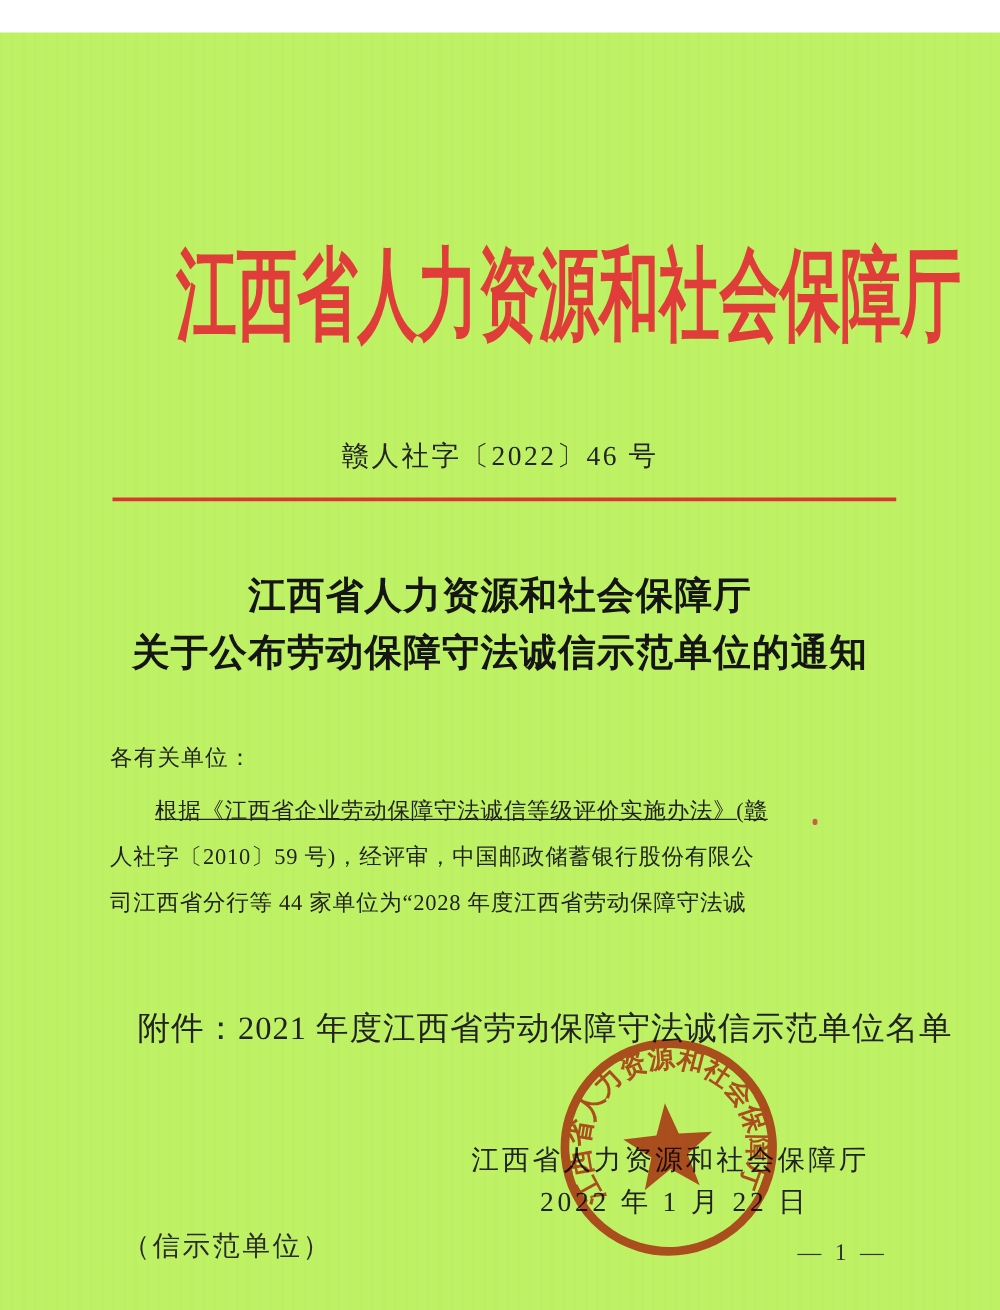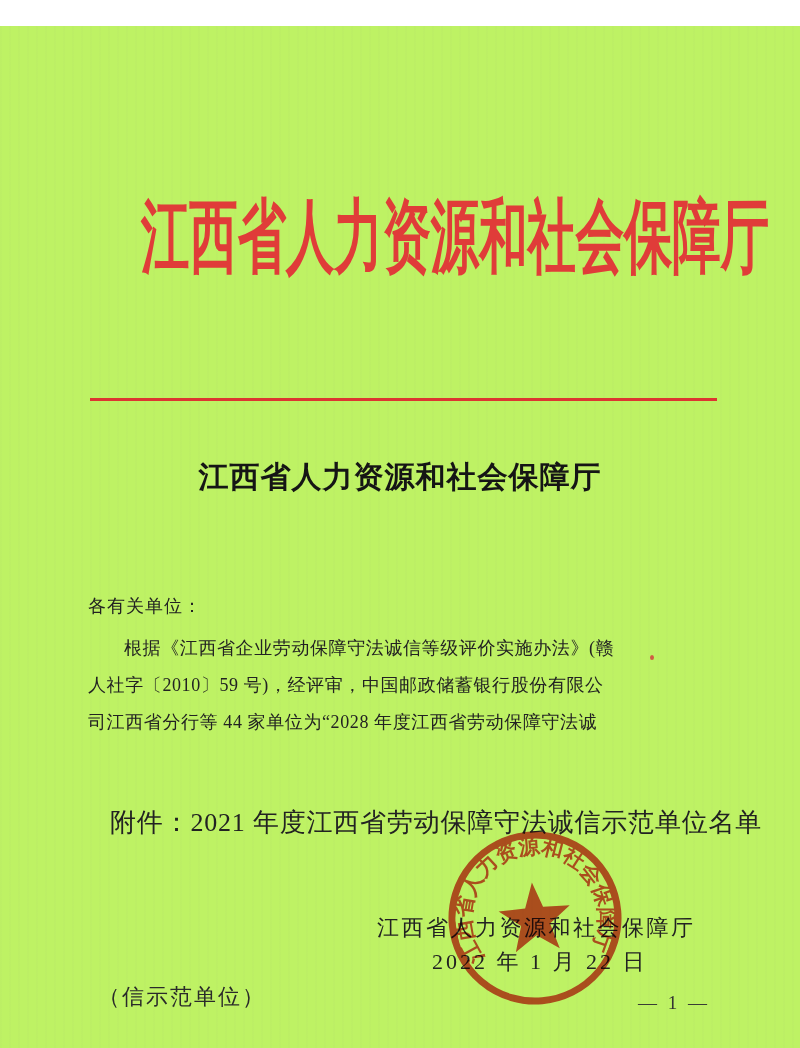--- a/index.html
+++ b/index.html
@@ -38,21 +38,21 @@
     font-weight:bold;font-size:30px;line-height:46px;letter-spacing:1px;
     color:#151515;
   }
   .body-text{
     position:absolute;top:563px;left:88px;width:634px;
     font-size:18px;color:#222;
   }
   .salutation{line-height:34px;letter-spacing:1px;}
   .para{margin-top:7px;}
   .para .line{line-height:37px;letter-spacing:0.6px;white-space:nowrap;}
-  .para .line.indent{text-indent:2em;}
+  .para .line.indent{text-indent:2em;text-decoration:underline;}
   .attachment{
     position:absolute;top:779px;left:110px;
     font-size:26px;letter-spacing:0.8px;white-space:nowrap;color:#222;
   }
   .sign-org{
     position:absolute;top:887px;left:377px;
     font-size:22px;letter-spacing:2.5px;white-space:nowrap;color:#222;
   }
   .sign-date{
     position:absolute;top:921px;left:432px;
@@ -78,25 +78,27 @@
 </style>
 </head>
 <body>
 
 <div class="page">
 
   <div class="letterhead">
     <span class="letterhead-inner">江西省人力资源和社会保障厅</span>
   </div>
 
+  <div class="doc-number">赣人社字〔2022〕46 号</div>
 
   <div class="red-rule"></div>
 
   <div class="doc-title">
     <div>江西省人力资源和社会保障厅</div>
+    <div>关于公布劳动保障守法诚信示范单位的通知</div>
   </div>
 
   <div class="body-text">
     <div class="salutation">各有关单位：</div>
     <div class="para">
       <div class="line indent">根据《江西省企业劳动保障守法诚信等级评价实施办法》(赣</div>
       <div class="line">人社字〔2010〕59 号)，经评审，中国邮政储蓄银行股份有限公</div>
       <div class="line">司江西省分行等 44 家单位为“2028 年度江西省劳动保障守法诚</div>
     </div>
   </div>

